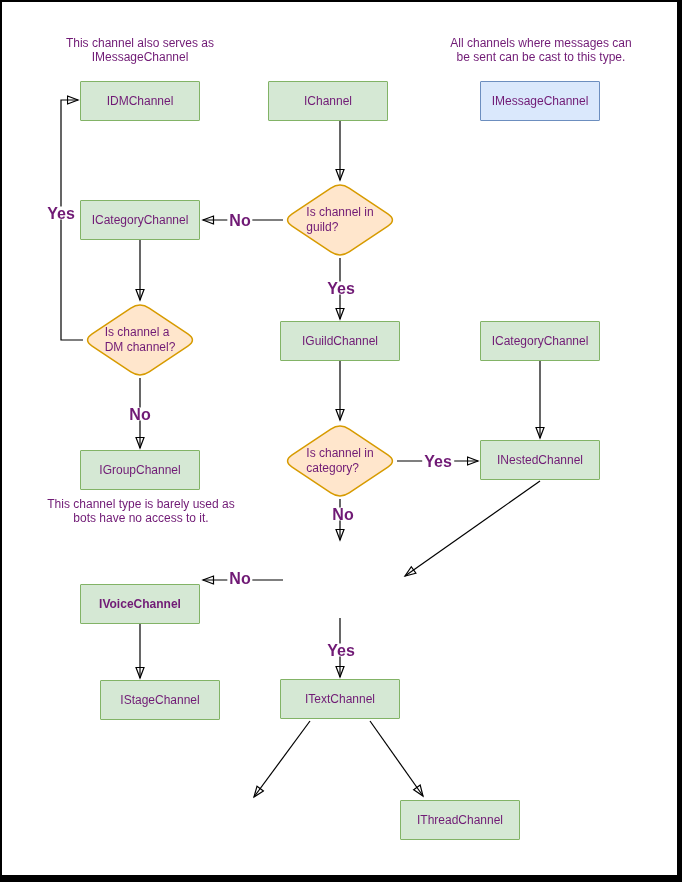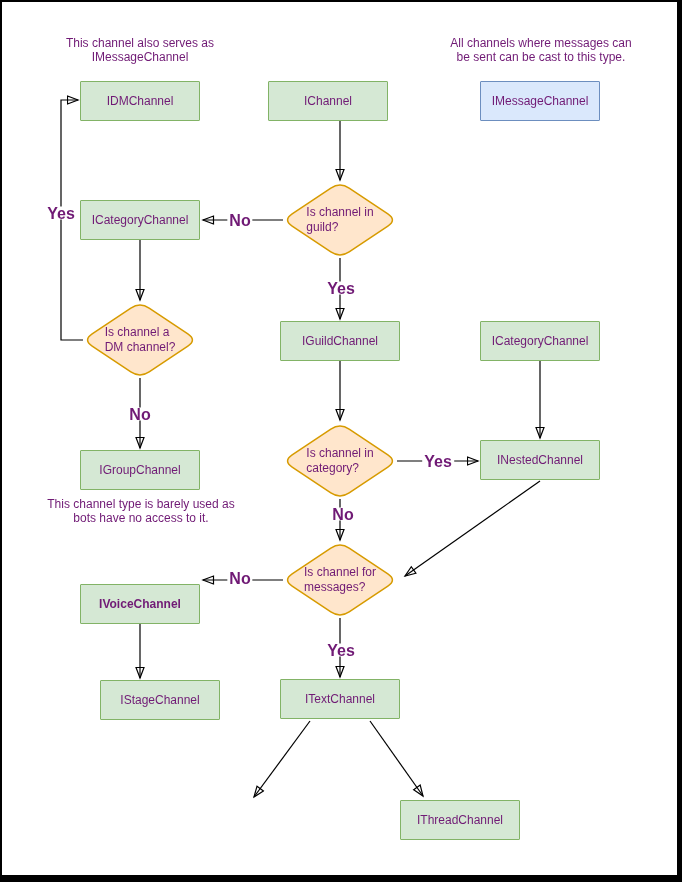--- a/index.html
+++ b/index.html
@@ -127,27 +127,20 @@
   </div>
 
   <div class="decision" style="left:283px;top:423px;">
     <svg width="114" height="76">
       <path d="M66.15,6.1 L104.85,31.9 Q114,38 104.85,44.1 L66.15,69.9 Q57,76 47.85,69.9 L9.15,44.1 Q0,38 9.15,31.9 L47.85,6.1 Q57,0 66.15,6.1 Z" fill="#ffe6cc" stroke="#d79b00" stroke-width="1.5"></path>
     </svg>
     <div class="dlabel">Is channel in
 category?</div>
   </div>
 
-  <div class="decision" style="left:283px;top:542px;">
-    <svg width="114" height="76">
-      <path d="M66.15,6.1 L104.85,31.9 Q114,38 104.85,44.1 L66.15,69.9 Q57,76 47.85,69.9 L9.15,44.1 Q0,38 9.15,31.9 L47.85,6.1 Q57,0 66.15,6.1 Z" fill="#ffe6cc" stroke="#d79b00" stroke-width="1.5"></path>
-    </svg>
-    <div class="dlabel">Is channel for
-messages?</div>
-  </div>
 
   <div class="chip" style="left:61px;top:213px;">Yes</div>
   <div class="chip" style="left:240px;top:220px;">No</div>
   <div class="chip" style="left:341px;top:288px;">Yes</div>
   <div class="chip" style="left:140px;top:414px;">No</div>
   <div class="chip" style="left:438px;top:461px;">Yes</div>
   <div class="chip" style="left:343px;top:514px;">No</div>
   <div class="chip" style="left:240px;top:578px;">No</div>
   <div class="chip" style="left:341px;top:650px;">Yes</div>
 

